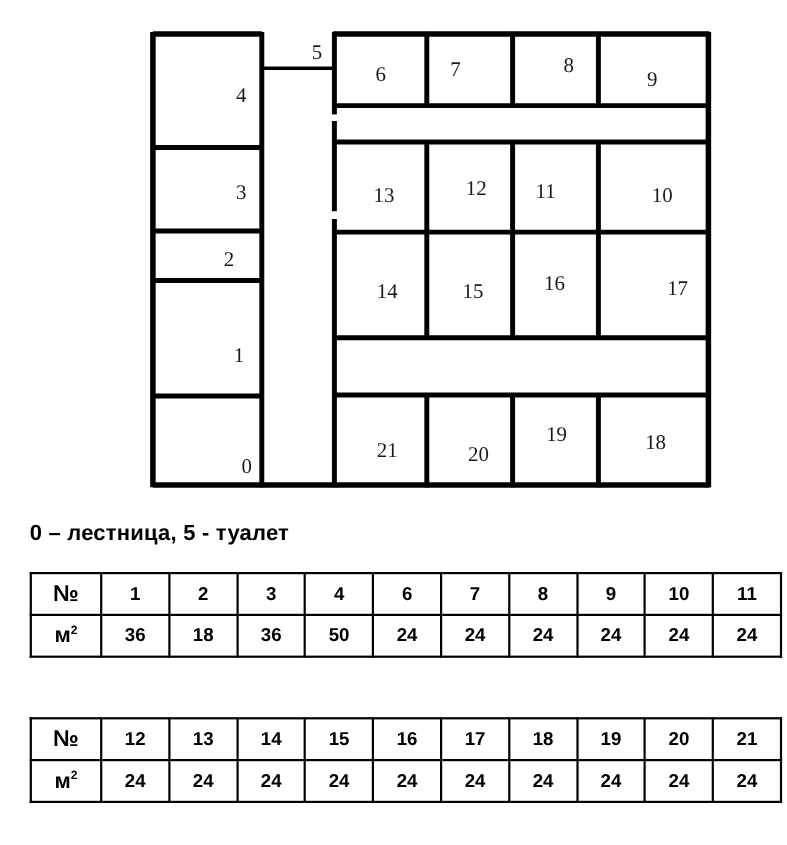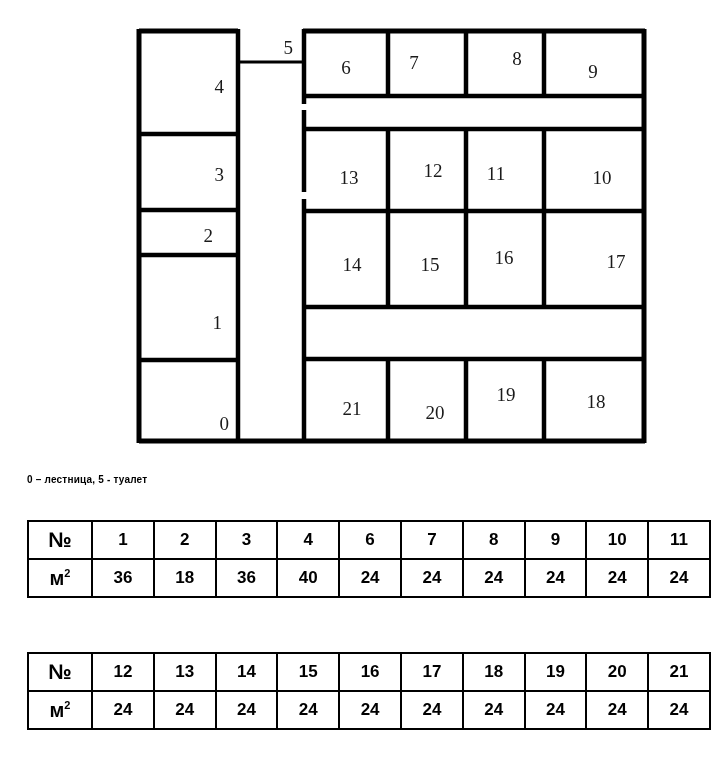--- a/index.html
+++ b/index.html
@@ -42,21 +42,21 @@
   }
   .room-label-mid  { text-anchor: middle; }
   .room-label-right{ text-anchor: end; }
 
   
   #legend-caption {
     position: absolute;
     left: 27px;
     top: 474px;
     font-family: "Liberation Sans", sans-serif;
-    font-size: 10px;
+    font-size: 20px;
     font-weight: bold;
     letter-spacing: 0.2px;
     white-space: nowrap;
   }
 
   
   .area-table {
     position: absolute;
     border-collapse: collapse;
     table-layout: fixed;
@@ -235,21 +235,21 @@
       <td class="data-cell">10</td>
       <td class="data-cell">11</td>
     </tr>
     <tr>
       <td class="hdr-cell">
         <span class="hdr-m"><span>м</span><sup>2</sup></span>
       </td>
       <td class="data-cell">36</td>
       <td class="data-cell">18</td>
       <td class="data-cell">36</td>
-      <td class="data-cell">40</td>
+      <td class="data-cell">50</td>
       <td class="data-cell">24</td>
       <td class="data-cell">24</td>
       <td class="data-cell">24</td>
       <td class="data-cell">24</td>
       <td class="data-cell">24</td>
       <td class="data-cell">24</td>
     </tr>
   </tbody>
 </table>
 

